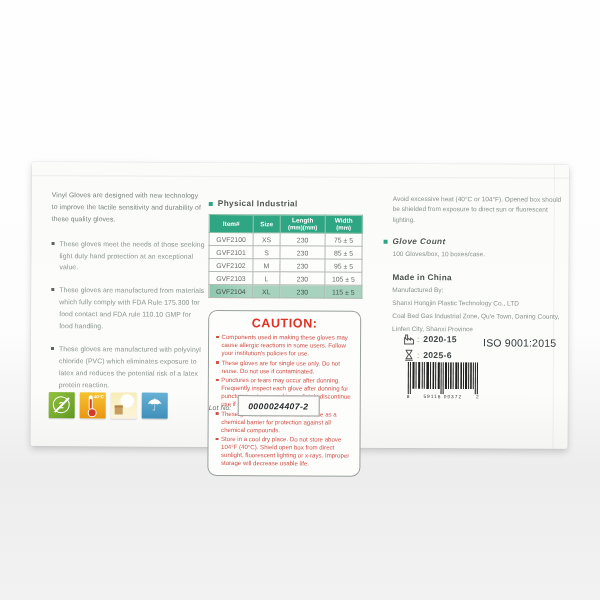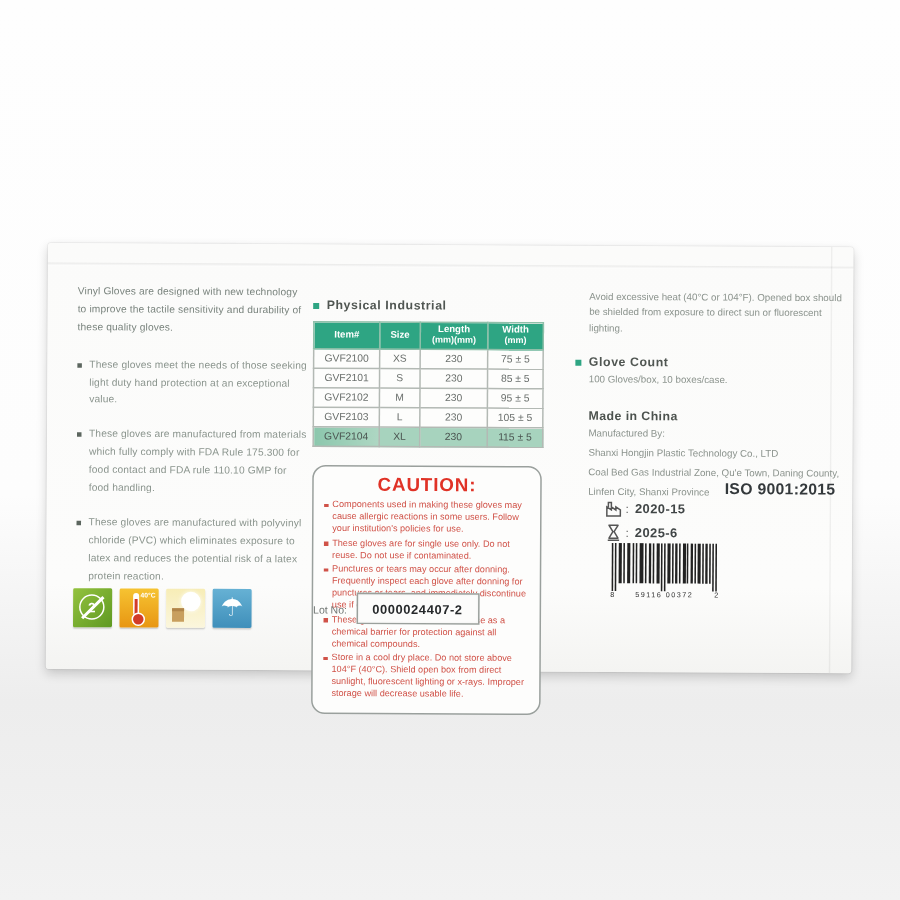--- a/index.html
+++ b/index.html
@@ -50,32 +50,32 @@
     padding:5px 7px 6px 7px;background:#fdfdfc;}
   .caution-title{color:#e03226;font-size:12.5px;font-weight:bold;text-align:center;
     letter-spacing:0.6px;margin-bottom:3px;}
   .citem{display:flex;color:#d05248;font-size:6.1px;line-height:1.32;margin-bottom:1.5px;}
   .citem .cmark{flex:0 0 auto;width:2.5px;height:2.5px;background:#d05248;margin:2.5px 3px 0 0;}
   .citem p{margin:0;}
 
   
   .col-right{position:absolute;left:352px;top:27px;width:184px;}
   .rtext{margin:3px 0 0 9px;color:#8b938d;font-size:6.5px;line-height:1.6;}
-  .mt{margin-top:12px;}
+  .mt{margin-top:12px;font-style:italic;}
   .made{margin:13px 0 0 9px;color:#4c524e;font-weight:bold;font-size:8.2px;letter-spacing:0.3px;}
   .tight{margin-top:2px;line-height:1.72;}
 
   
   .dates{position:absolute;left:371px;top:167px;}
   .drow{display:flex;align-items:center;height:16px;}
   .dicon{width:14px;display:flex;justify-content:center;}
   .dcolon{color:#666;font-size:8px;margin:0 4px 0 1px;}
   .dval{color:#404546;font-size:8.6px;font-weight:bold;letter-spacing:0.3px;}
-  .iso{position:absolute;left:452px;top:156px;color:#34393c;font-size:10.5px;
-    font-weight:bold;letter-spacing:0.2px;}
+  .iso{position:absolute;left:452px;top:172px;color:#34393c;font-size:10.5px;
+    font-weight:normal;letter-spacing:0.2px;}
 
   
   .barcode{position:absolute;left:376px;top:198px;width:72px;}
   .bdigits{display:flex;justify-content:space-between;align-items:flex-end;
     font-size:4.8px;color:#333;margin-top:-5px;padding:0 0 0 0;}
   .bdigits .mid{letter-spacing:1px;}
 
   
   .symbols{position:absolute;left:18px;top:230px;display:flex;gap:5px;}
   .sym{width:26px;height:26px;border-radius:1px;position:relative;overflow:hidden;
@@ -96,21 +96,21 @@
   .sym-sun{background:linear-gradient(180deg,#f7edb6,#fbf6dd);}
   .sym-sun .sun{position:absolute;right:3px;top:2px;width:13px;height:13px;background:#fff;
     border-radius:50%;box-shadow:0 0 3px rgba(255,255,255,0.9);}
   .sym-sun .pack{position:absolute;left:4px;bottom:4px;width:8px;height:7px;background:#c89f5e;
     border-top:2px solid #b0854a;}
   .sym-dry{background:linear-gradient(180deg,#66b1d4,#3f8fba);display:flex;align-items:center;
     justify-content:center;}
   .sym-dry .umb{color:#fff;font-size:17px;line-height:1;margin-top:-1px;}
 
   
-  .lot{position:absolute;left:178px;top:232px;display:flex;align-items:center;}
+  .lot{position:absolute;left:178px;top:232px;display:flex;align-items:center;font-style:italic;}
   .lot-label{color:#6f7572;font-size:7px;margin-right:6px;margin-top:4px;}
   .lot-value-box{display:inline-flex;align-items:center;justify-content:center;
     width:80px;height:19px;border:1px solid #9aa09c;background:#fcfcfb;
     color:#26292b;font-size:8.6px;font-weight:bold;letter-spacing:0.4px;
     box-shadow:inset 0 0 2px rgba(0,0,0,0.05);}
 </style>
 </head>
 <body>
 
 <div class="box">

